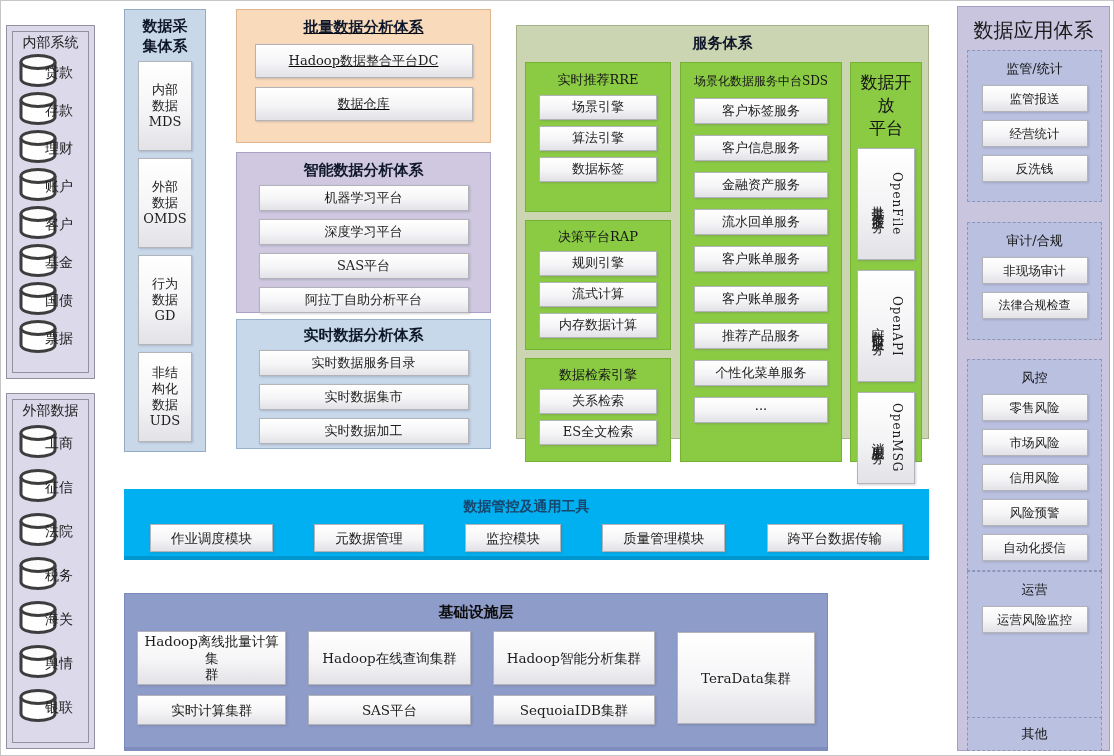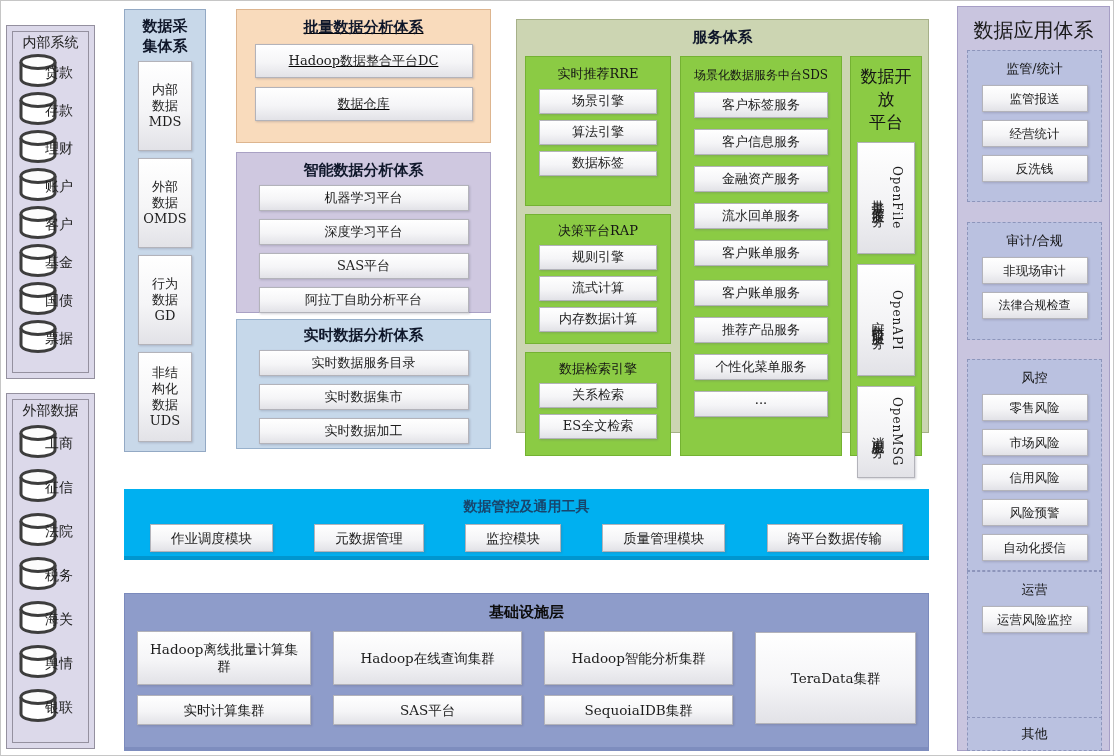--- a/index.html
+++ b/index.html
@@ -228,21 +228,21 @@
     <div class="wbox sbox">阿拉丁自助分析平台</div>
   </div>
 
   <div class="panel ltblue" style="left:235px; top:318px; width:255px; height:130px;">
     <div class="rtitle sec-title" style="margin:6px 0 5px;">实时数据分析体系</div>
     <div class="wbox sbox">实时数据服务目录</div>
     <div class="wbox sbox">实时数据集市</div>
     <div class="wbox sbox">实时数据加工</div>
   </div>
 
-  <div class="panel olive" style="left:515px; top:18px; width:413px; height:414px;">
+  <div class="panel olive" style="left:515px; top:24px; width:413px; height:414px;">
     <div class="rtitle sec-title">服务体系</div>
 
     <div class="green" style="left:8px; top:36px; width:146px; height:150px;">
       <div class="ktitle">实时推荐RRE</div>
       <div class="wbox gbox">场景引擎</div>
       <div class="wbox gbox">算法引擎</div>
       <div class="wbox gbox">数据标签</div>
     </div>
 
     <div class="green" style="left:8px; top:194px; width:146px; height:130px;">
@@ -293,21 +293,21 @@
     <div class="cyan-title">数据管控及通用工具</div>
     <div class="gov-row">
       <div class="wbox">作业调度模块</div>
       <div class="wbox">元数据管理</div>
       <div class="wbox">监控模块</div>
       <div class="wbox">质量管理模块</div>
       <div class="wbox">跨平台数据传输</div>
     </div>
   </div>
 
-  <div class="panel infra" style="left:123px; top:592px; width:805px; height:158px;">
+  <div class="panel infra" style="left:123px; top:592px; width:704px; height:158px;">
     <div class="infra-title">基础设施层</div>
     <div class="infra-grid">
       <div class="icol c1">
         <div class="wbox r1">Hadoop离线批量计算集
 群</div>
         <div class="wbox r2">实时计算集群</div>
       </div>
       <div class="icol c2">
         <div class="wbox r1">Hadoop在线查询集群</div>
         <div class="wbox r2">SAS平台</div>

